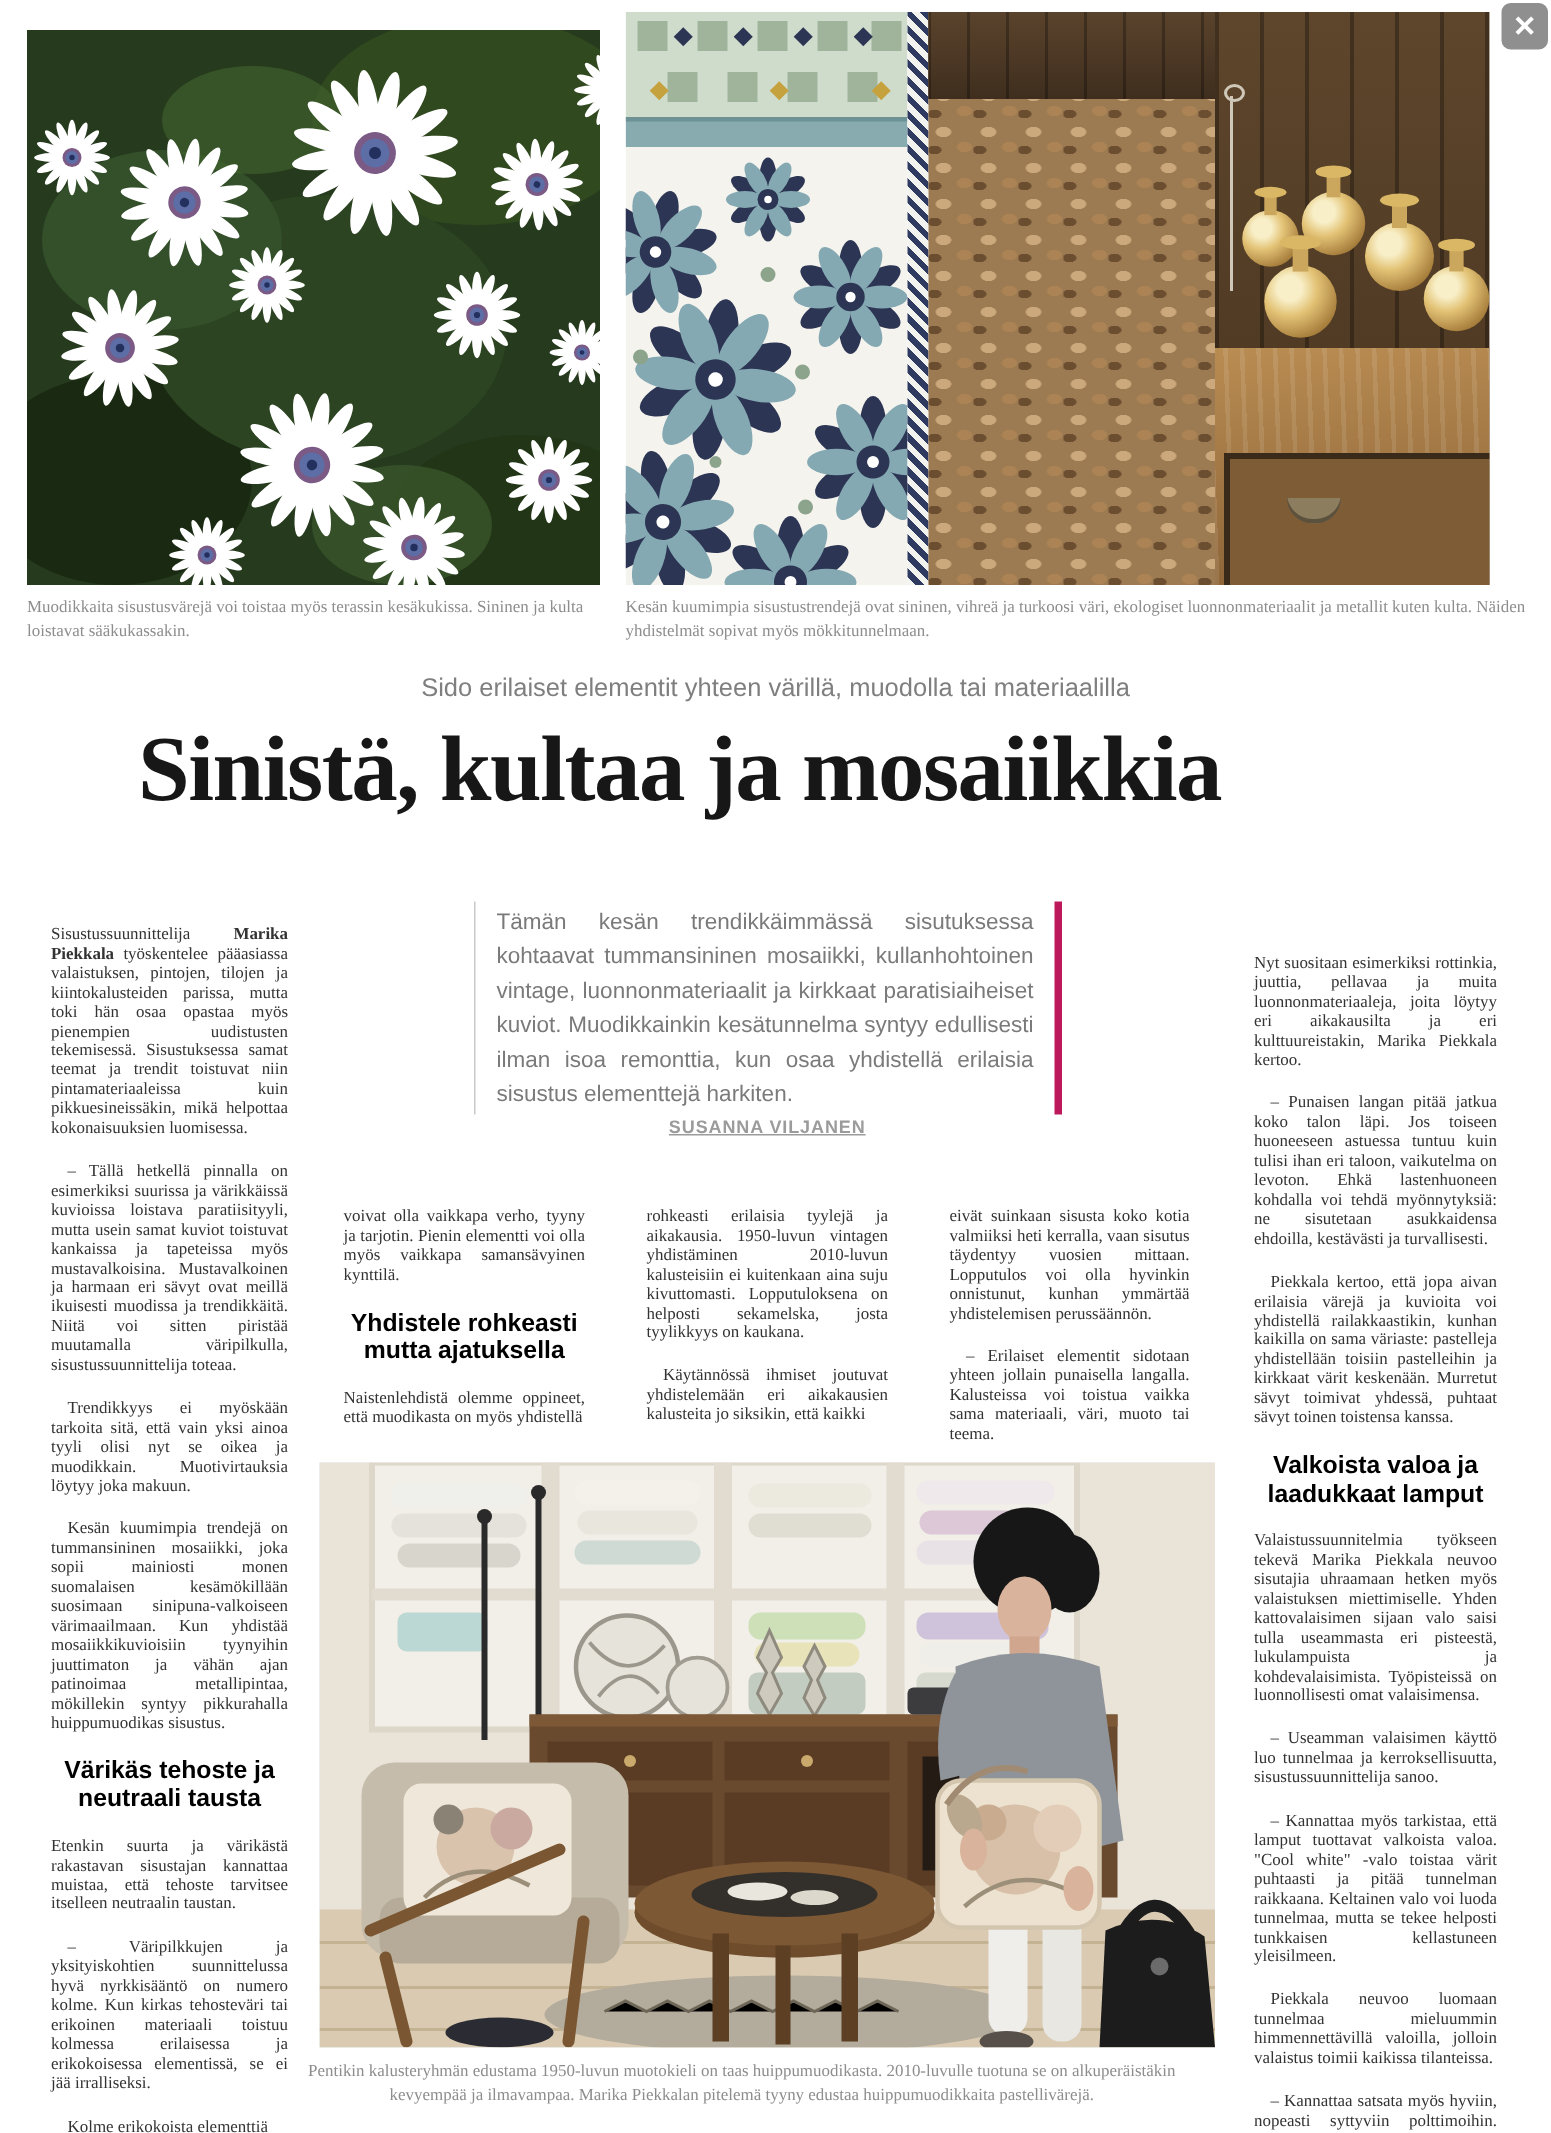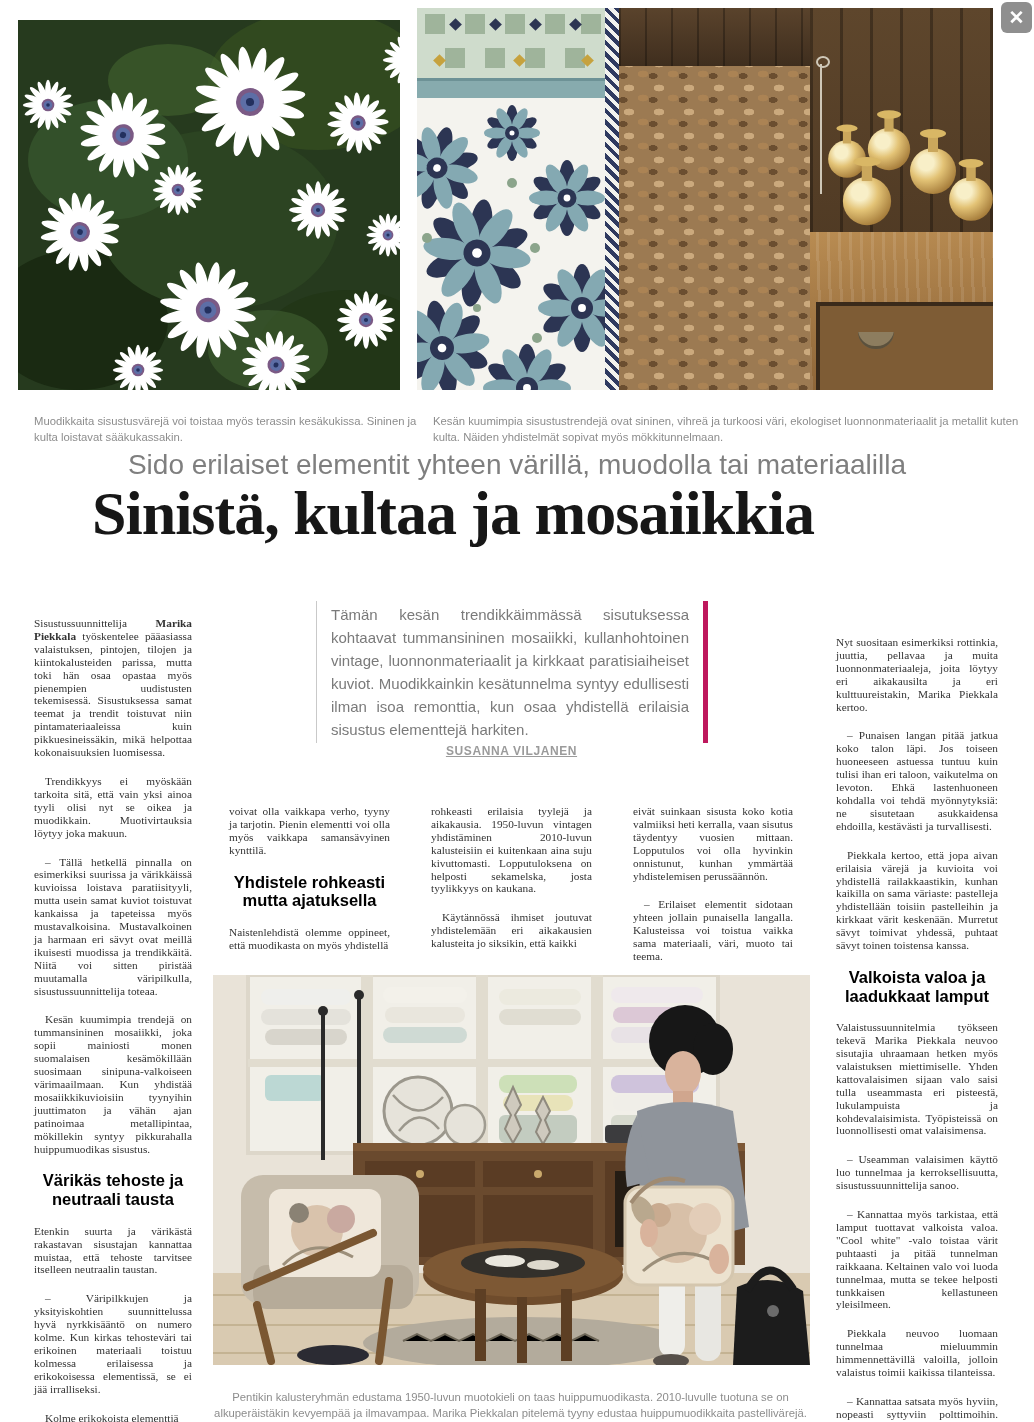--- a/index.html
+++ b/index.html
@@ -5,25 +5,25 @@
   html,body{margin:0;padding:0;background:#fff;}
   body{width:1034px;height:1422px;position:relative;font-family:"Liberation Serif",serif;}
   .page{position:absolute;inset:0;overflow:hidden;background:#fff;}
   figure{margin:0;}
   .photo{position:absolute;overflow:hidden;background:#ddd;}
 
   .close-btn{position:absolute;top:2px;right:2px;width:31px;height:31px;background:#8f8f8f;
     border:none;border-radius:6px;color:#fff;font-family:"Liberation Sans",sans-serif;
     font-size:19px;font-weight:700;display:flex;align-items:center;justify-content:center;cursor:pointer;z-index:50;}
 
-  .caption{position:absolute;font-family:Liberation Sans, sans-serif;font-size:11.3px;
-    line-height:1.38;color:#8d8d8d;text-align:left;margin:16px;}
+  .caption{position:absolute;font-family:Liberation Serif, serif;font-size:11.3px;
+    line-height:1.38;color:#8d8d8d;text-align:left;margin:0;}
 
   .kicker{position:absolute;left:0;width:1034px;top:449px;text-align:center;
-    font-family:"Liberation Sans",sans-serif;font-size:28px;color:#7f7f7f;}
+    font-family:"Liberation Sans",sans-serif;font-size:17px;color:#7f7f7f;}
   .headline{position:absolute;left:0;width:906px;top:478px;margin:0;text-align:center;
     font-family:"Liberation Serif",serif;font-weight:700;font-size:62px;color:#171717;letter-spacing:-1px;}
 
   .intro{position:absolute;left:316px;top:601px;width:358px;padding:2px 14px;
     border-left:1px solid #c9c9c9;border-right:5px solid #be185d;
     font-family:Liberation Sans, sans-serif;font-size:15px;line-height:23px;color:#7a7a7a;text-align:justify;}
   .byline{position:absolute;left:213px;top:744px;width:597px;text-align:center;
     font-family:"Liberation Sans",sans-serif;font-size:12px;font-weight:700;letter-spacing:.6px;
     color:#9b9b9b;text-decoration:underline;}
 
@@ -239,22 +239,22 @@
   <p class="caption" style="left:417px;top:398px;width:600px;">Kesän kuumimpia sisustustrendejä ovat sininen, vihreä ja turkoosi väri, ekologiset luonnonmateriaalit ja metallit kuten kulta. Näiden yhdistelmät sopivat myös mökkitunnelmaan.</p>
 
   <div class="kicker">Sido erilaiset elementit yhteen värillä, muodolla tai materiaalilla</div>
   <h1 class="headline">Sinistä, kultaa ja mosaiikkia</h1>
 
   <div class="intro">Tämän kesän trendikkäimmässä sisutuksessa kohtaavat tummansininen mosaiikki, kullanhohtoinen vintage, luonnonmateriaalit ja kirkkaat paratisiaiheiset kuviot. Muodikkainkin kesätunnelma syntyy edullisesti ilman isoa remonttia, kun osaa yhdistellä erilaisia sisustus elementtejä harkiten.</div>
   <div class="byline">SUSANNA VILJANEN</div>
 
   <div class="col col1">
     <p class="first"><span>Sisustussuunnittelija </span><b>Marika Piekkala</b><span> työskentelee pääasiassa valaistuksen, pintojen, tilojen ja kiintokalusteiden parissa, mutta toki hän osaa opastaa myös pienempien uudistusten tekemisessä. Sisustuksessa samat teemat ja trendit toistuvat niin pintamateriaaleissa kuin pikkuesineissäkin, mikä helpottaa kokonaisuuksien luomisessa.</span></p>
+    <p>– Tällä hetkellä pinnalla on esimerkiksi suurissa ja värikkäissä kuvioissa loistava paratiisityyli, mutta usein samat kuviot toistuvat kankaissa ja tapeteissa myös mustavalkoisina. Mustavalkoinen ja harmaan eri sävyt ovat meillä ikuisesti muodissa ja trendikkäitä. Niitä voi sitten piristää muutamalla väripilkulla, sisustussuunnittelija toteaa.</p>
     <p>Trendikkyys ei myöskään tarkoita sitä, että vain yksi ainoa tyyli olisi nyt se oikea ja muodikkain. Muotivirtauksia löytyy joka makuun.</p>
-    <p>– Tällä hetkellä pinnalla on esimerkiksi suurissa ja värikkäissä kuvioissa loistava paratiisityyli, mutta usein samat kuviot toistuvat kankaissa ja tapeteissa myös mustavalkoisina. Mustavalkoinen ja harmaan eri sävyt ovat meillä ikuisesti muodissa ja trendikkäitä. Niitä voi sitten piristää muutamalla väripilkulla, sisustussuunnittelija toteaa.</p>
     <p>Kesän kuumimpia trendejä on tummansininen mosaiikki, joka sopii mainiosti monen suomalaisen kesämökillään suosimaan sinipuna-valkoiseen värimaailmaan. Kun yhdistää mosaiikkikuvioisiin tyynyihin juuttimaton ja vähän ajan patinoimaa metallipintaa, mökillekin syntyy pikkurahalla huippumuodikas sisustus.</p>
     <p class="subhead">Värikäs tehoste ja neutraali tausta</p>
     <p class="first">Etenkin suurta ja värikästä rakastavan sisustajan kannattaa muistaa, että tehoste tarvitsee itselleen neutraalin taustan.</p>
     <p>– Väripilkkujen ja yksityiskohtien suunnittelussa hyvä nyrkkisääntö on numero kolme. Kun kirkas tehosteväri tai erikoinen materiaali toistuu kolmessa erilaisessa ja erikokoisessa elementissä, se ei jää irralliseksi.</p>
     <p>Kolme erikokoista elementtiä</p>
   </div>
 
   <div class="col col2">
     <p class="first">voivat olla vaikkapa verho, tyyny ja tarjotin. Pienin elementti voi olla myös vaikkapa samansävyinen kynttilä.</p>
     <p class="subhead">Yhdistele rohkeasti mutta ajatuksella</p>

